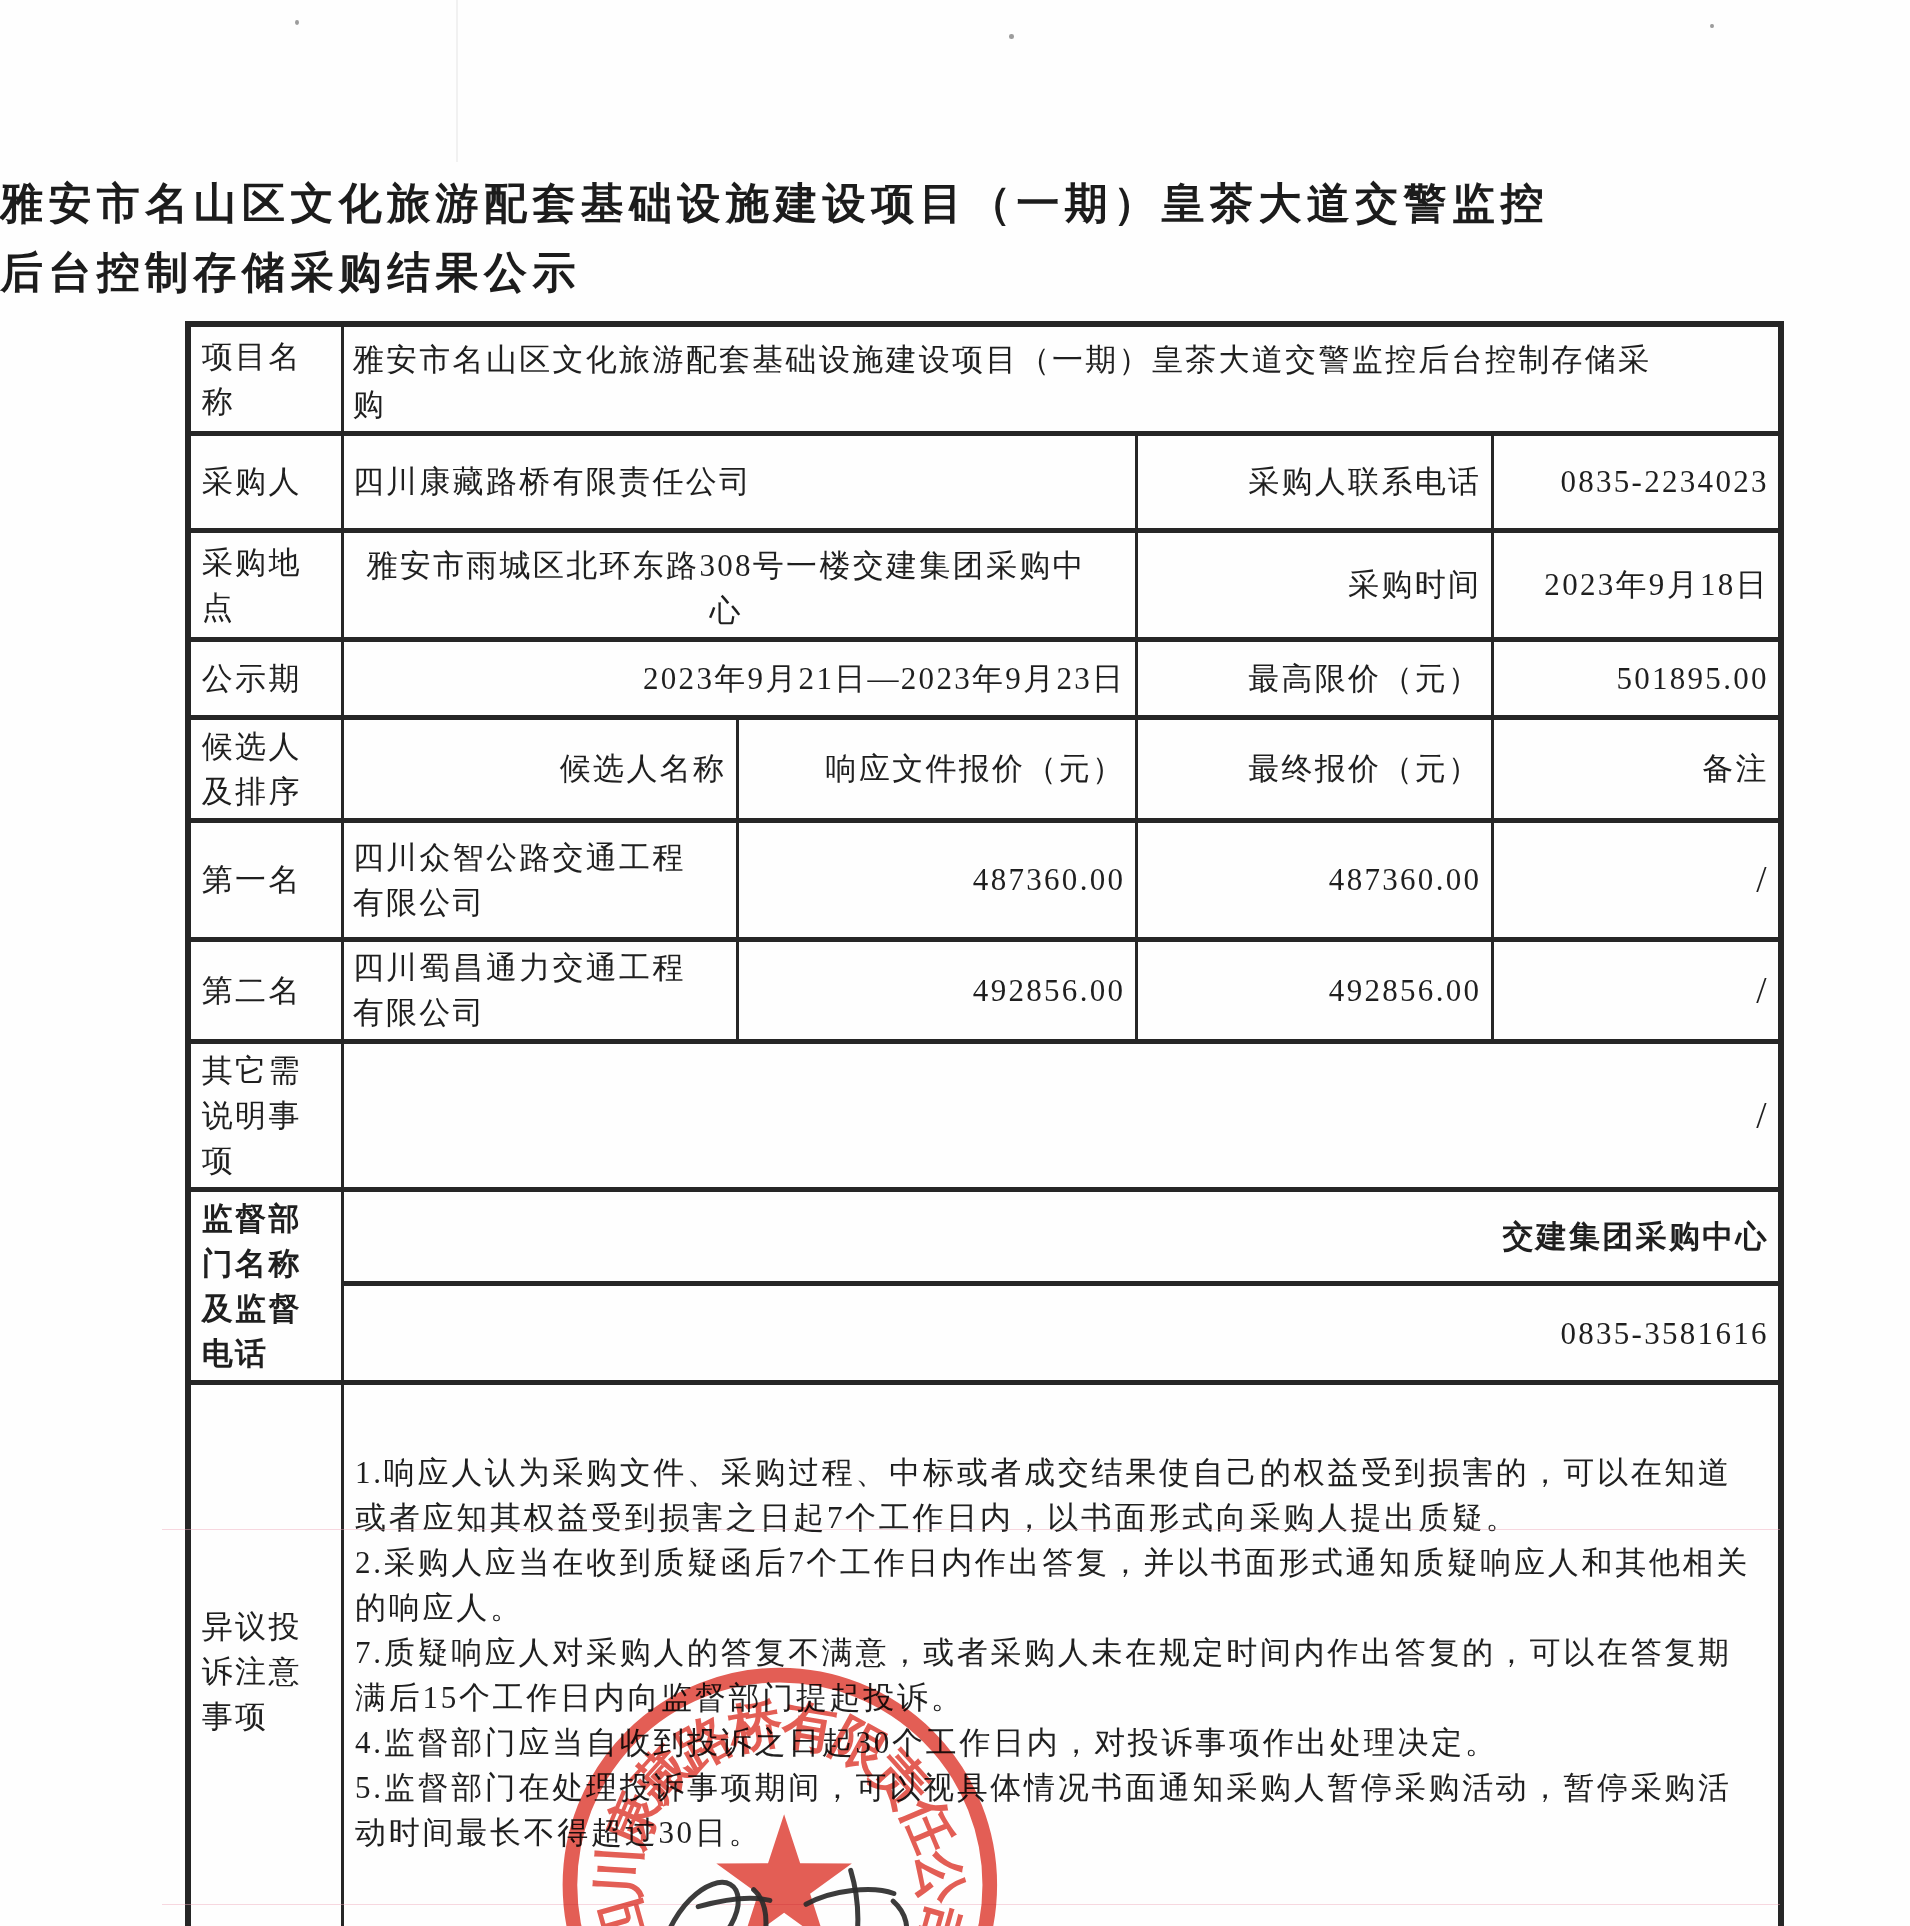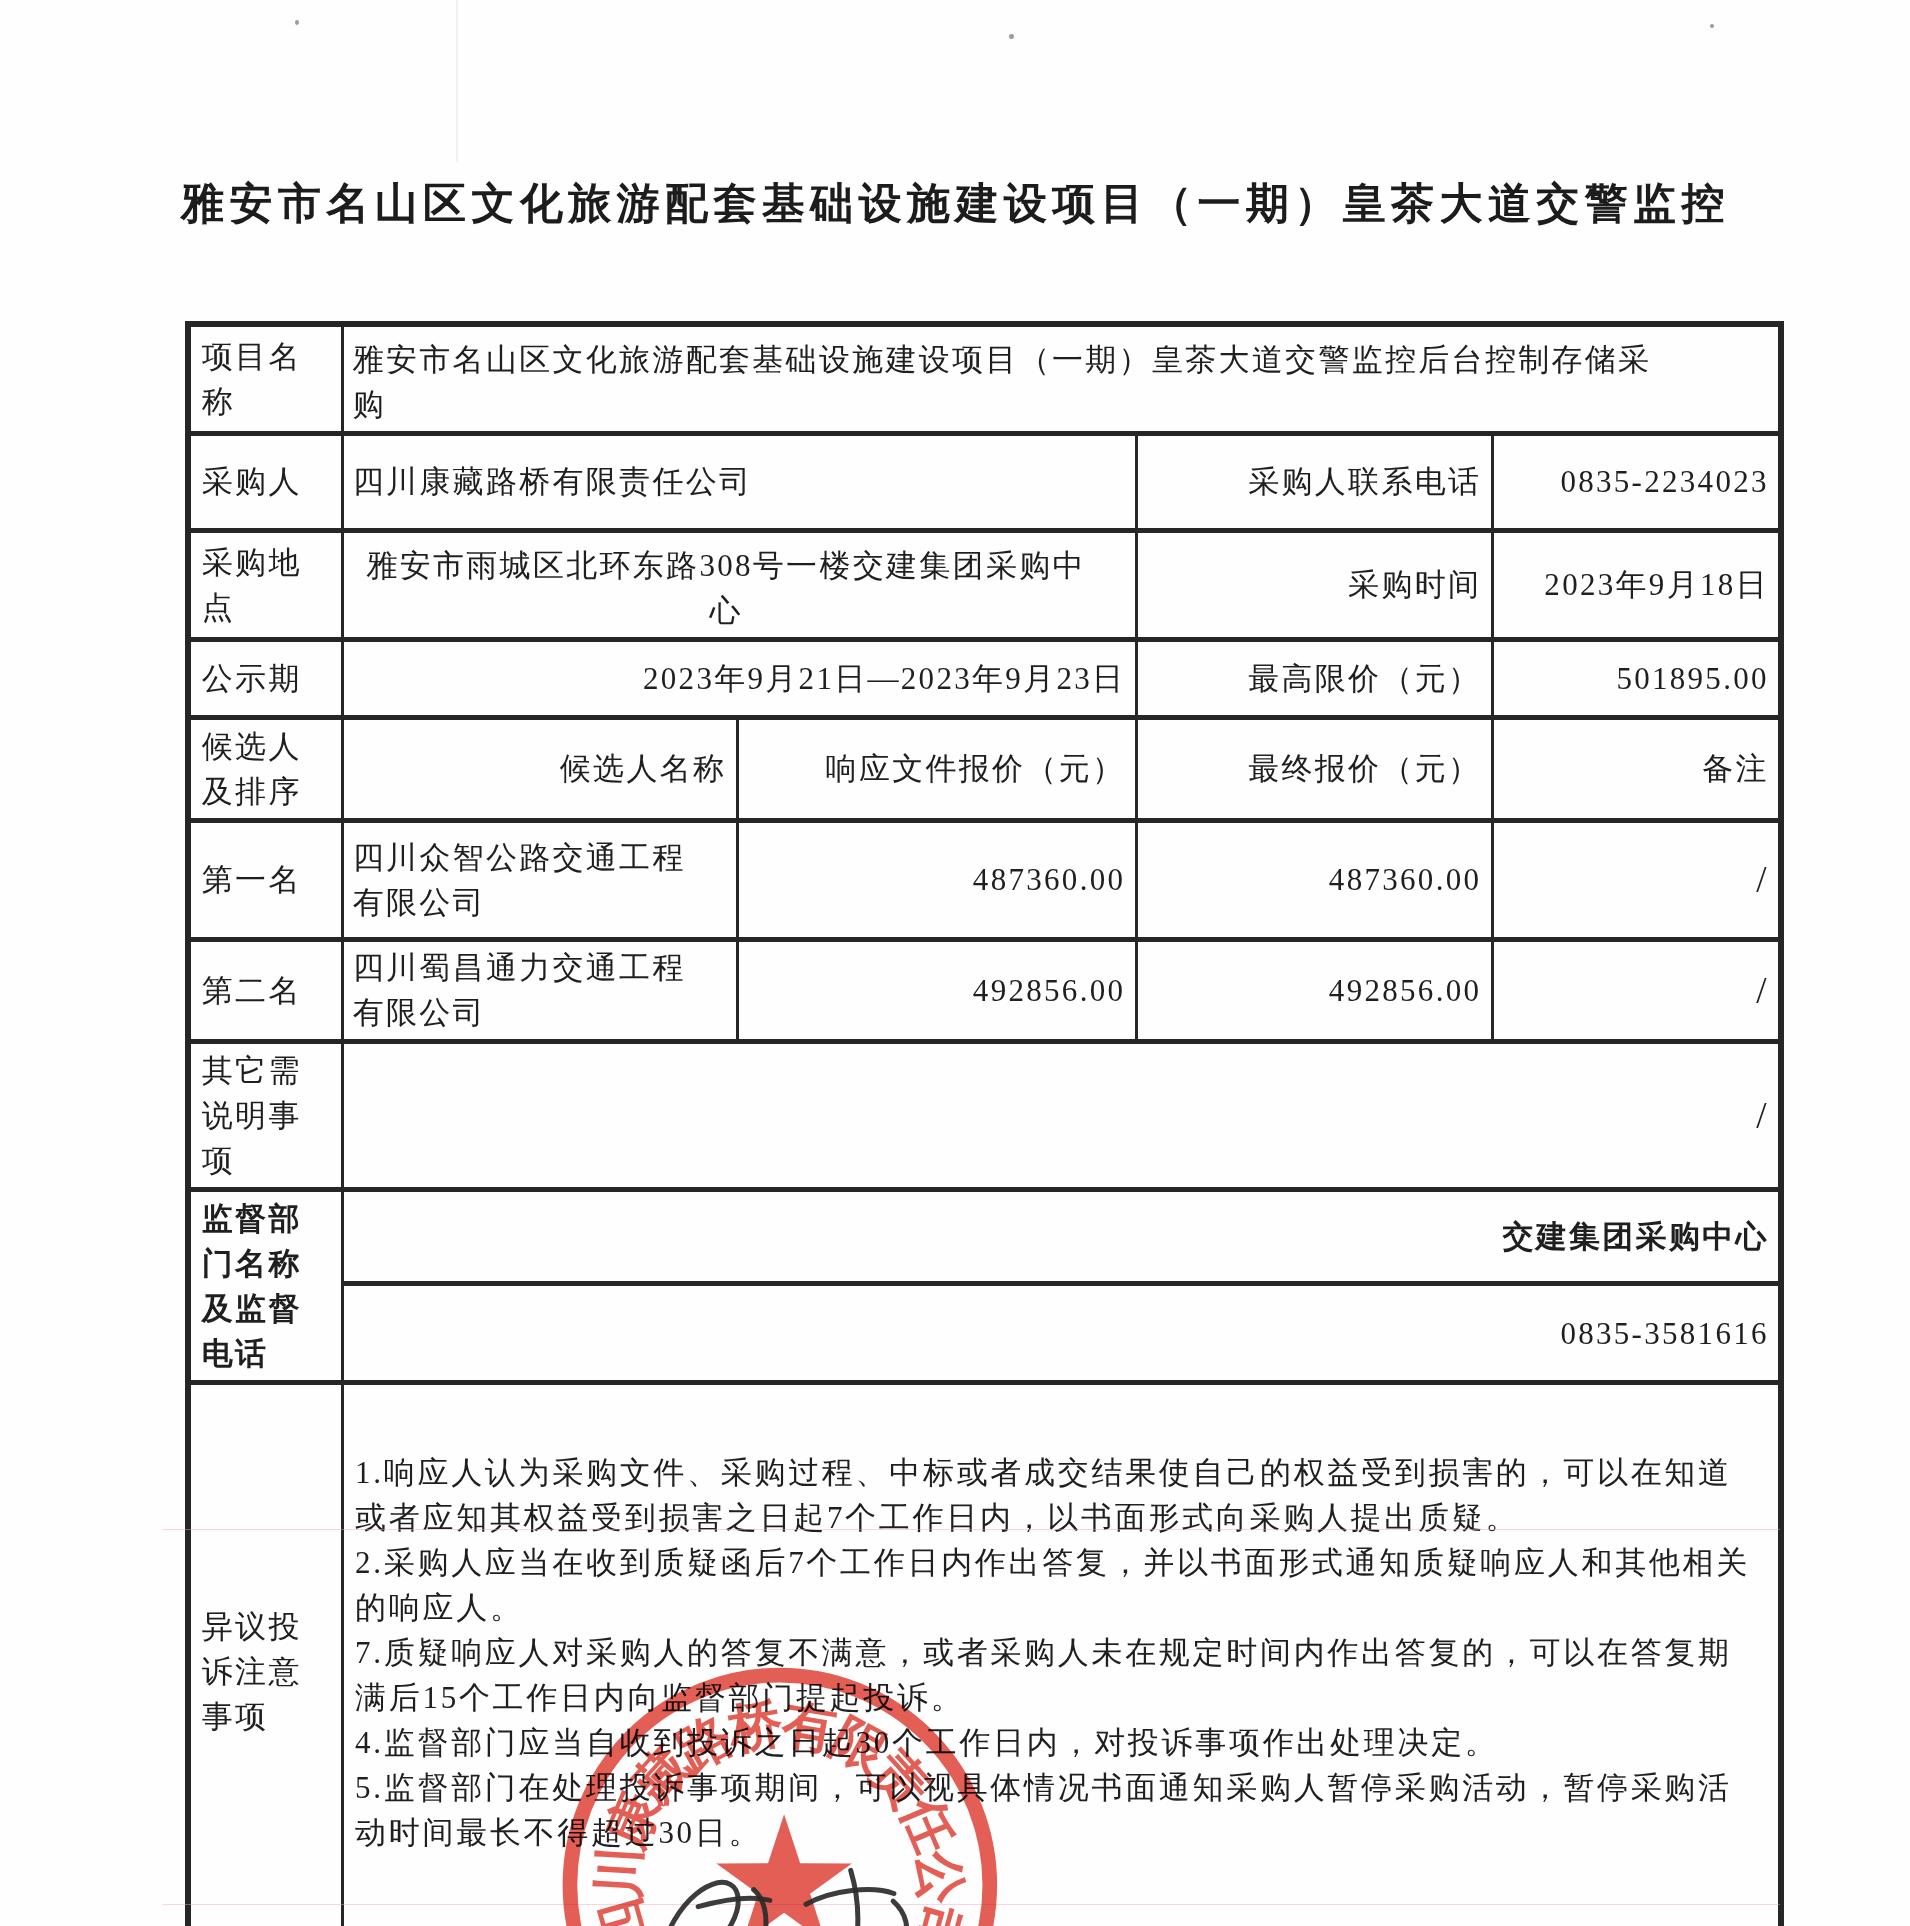--- a/index.html
+++ b/index.html
@@ -7,21 +7,21 @@
     position:relative;
     width:1911px;height:2702px;
     background:#fefefe;
     overflow:hidden;
     font-family:"Liberation Serif","DejaVu Serif",serif;
     color:#222;
   }
   
   #title{
     position:absolute;left:0;top:169px;width:100%;
-    text-align:center;
+    text-align:left;
     font-family:"Liberation Sans","DejaVu Sans",sans-serif;
     font-weight:bold;
     font-size:43px;line-height:69px;letter-spacing:5.4px;
     color:#1c1c1c;
   }
   
   #result-table{
     position:absolute;left:185px;top:321px;
     width:1593px;
     border-collapse:collapse;
@@ -76,20 +76,21 @@
   .pinkline{position:absolute;left:162px;width:1618px;height:1.2px;background:#f0a8ba;opacity:.45;}
   .vstreak{position:absolute;background:#ededed;opacity:.8;}
 </style>
 </head>
 <body>
 
 <div id="page">
 
   <div id="title">
     <div>雅安市名山区文化旅游配套基础设施建设项目（一期）皇茶大道交警监控</div>
+    <div>后台控制存储采购结果公示</div>
   </div>
 
   <table id="result-table">
     <colgroup>
       <col style="width:154px">
         <col style="width:395px">
         <col style="width:399px">
       <col style="width:356px">
         <col style="width:289px">
     </colgroup>

